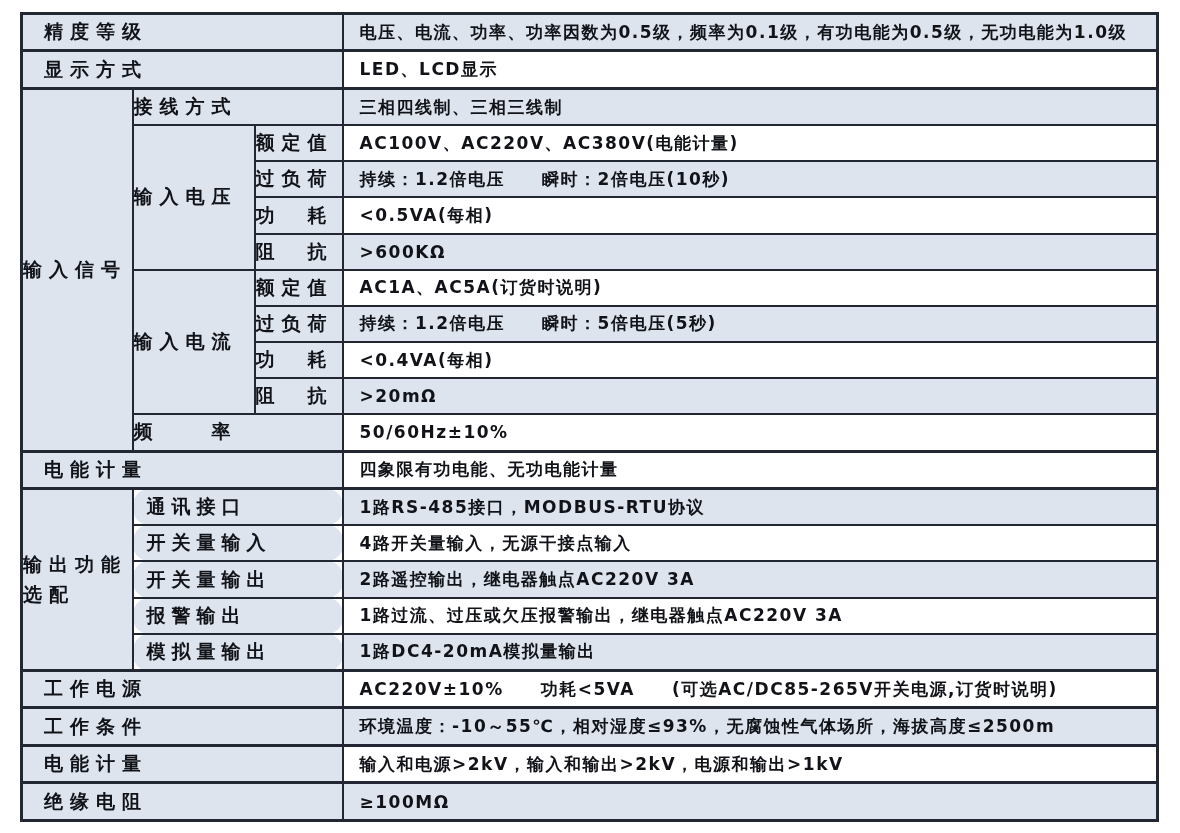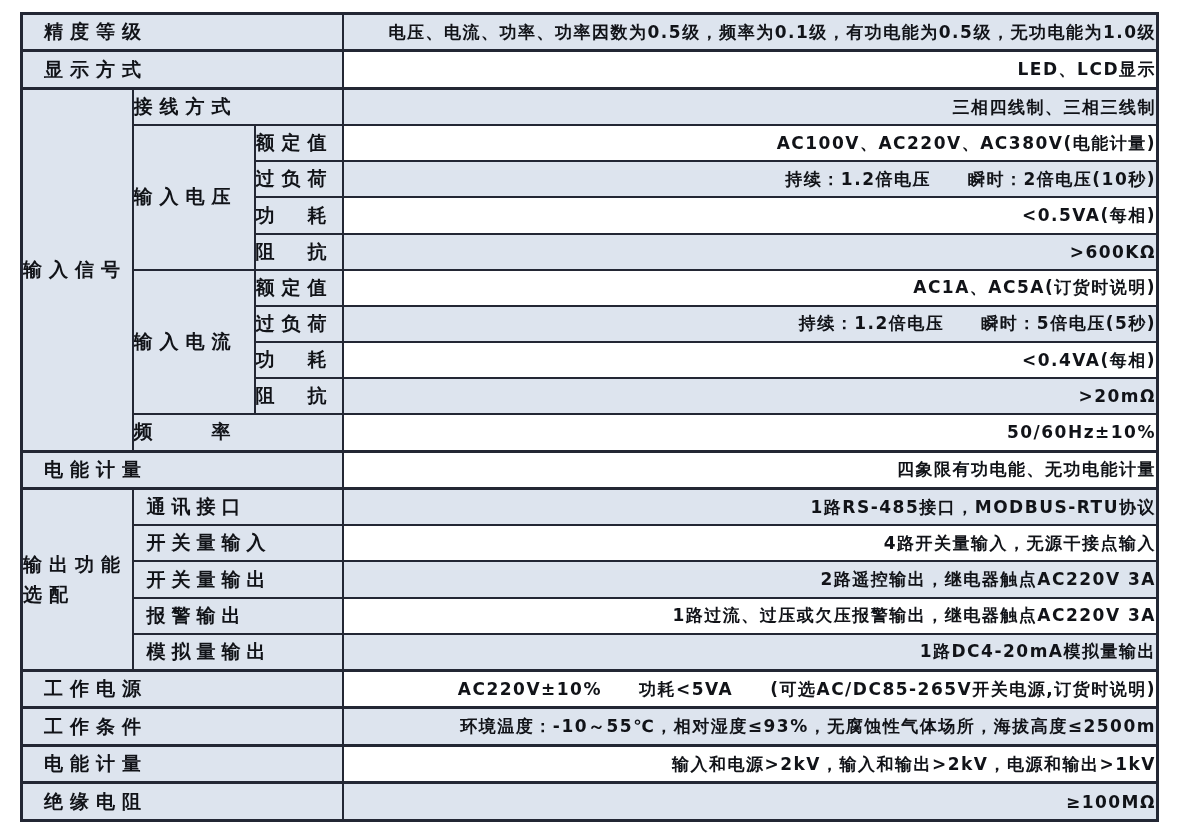--- a/index.html
+++ b/index.html
@@ -36,30 +36,30 @@
   tr.sec td{border-top-width:3px;}
   td.bg{background:var(--cell-blue);}
   
   td.lab{
     font-weight:bold;
     font-size:19px;
     letter-spacing:7px;
     white-space:nowrap;
   }
   td.lab1{text-align:left;padding-left:21px;}
-  td.lab2{text-align:left;padding-left:13px;letter-spacing:6px;}
+  td.lab2{text-align:left;padding-left:13px;letter-spacing:6px;border-radius:16px;}
   td.cent{text-align:left;}
   td.pre{white-space:pre-line;text-align:left;line-height:1.55;}
   
   td.val{
     font-weight:bold;
     font-size:17px;
     letter-spacing:1.5px;
-    text-align:right;
-    padding-left:9px;
+    text-align:left;
+    padding-left:16px;
     white-space:nowrap;
   }
 </style>
 </head>
 <body>
 
 <div class="spec-wrap">
 <table class="spec">
   <colgroup>
     <col style="width:111px">

